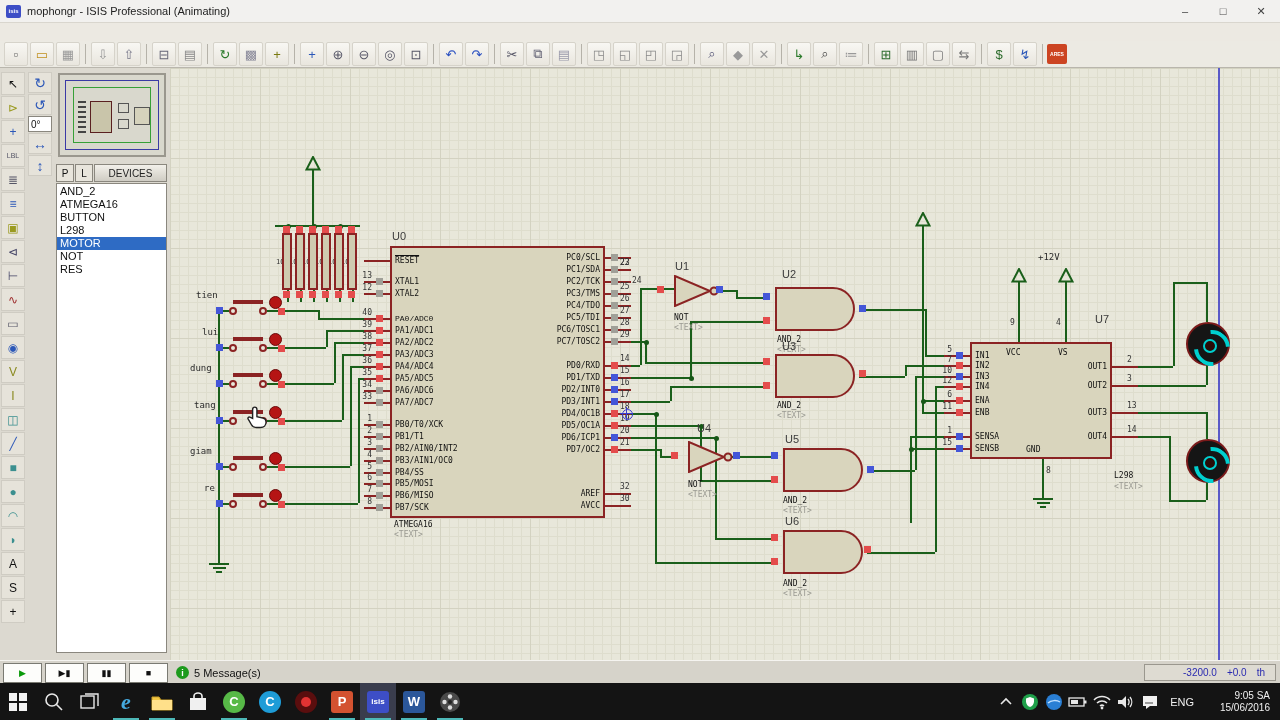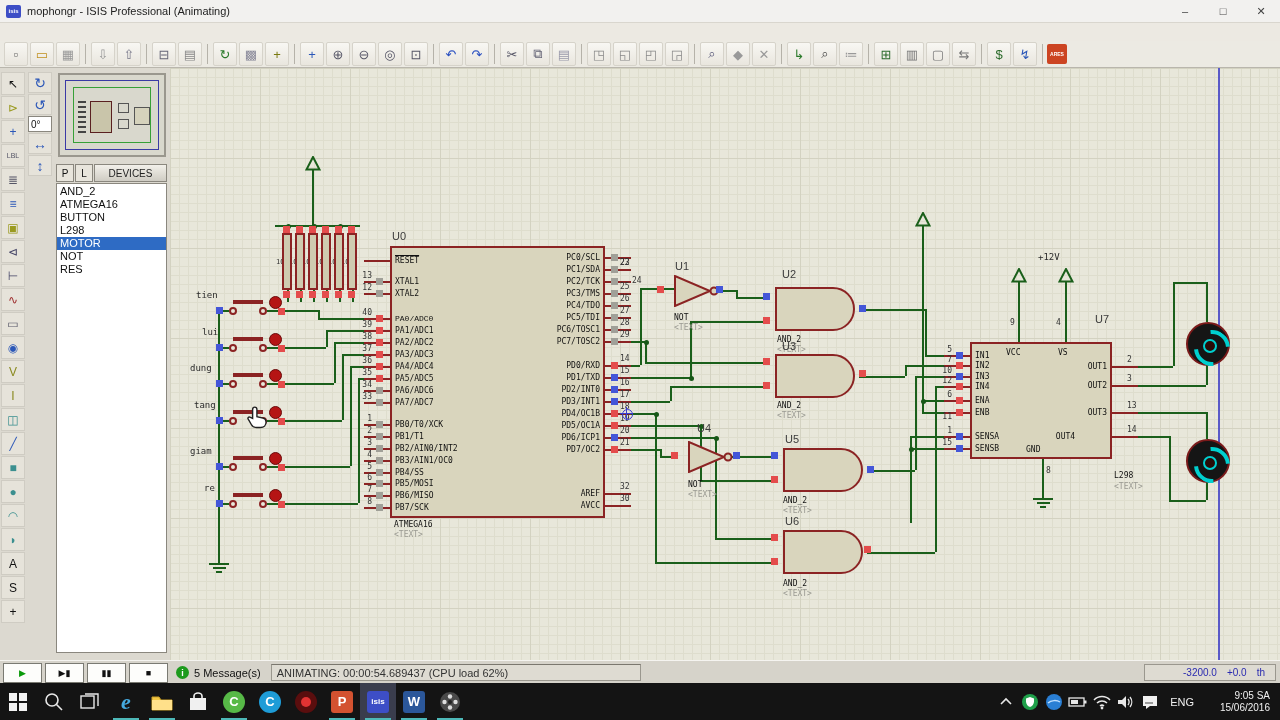--- a/index.html
+++ b/index.html
@@ -522,21 +522,21 @@
       <div class="lab lab-pin" style="left: 805px; top: 304px;">IN3</div>
       <div class="stub" style="left: 774px; top: 318px; width: 26px;"></div>
       <div class="lab lab-num" style="left: 748px; top: 308px; width: 34px; text-align: right;">12</div>
       <div class="sq r" style="left: 786px; top: 315px;"></div>
       <div class="lab lab-pin" style="left: 805px; top: 314px;">IN4</div>
       <div class="stub" style="left: 774px; top: 332px; width: 26px;"></div>
       <div class="lab lab-num" style="left: 748px; top: 322px; width: 34px; text-align: right;">6</div>
       <div class="sq r" style="left: 786px; top: 329px;"></div>
       <div class="lab lab-pin" style="left: 805px; top: 328px;">ENA</div>
       <div class="stub" style="left: 774px; top: 344px; width: 26px;"></div>
-      <div class="lab lab-num" style="left: 748px; top: 344px; width: 34px; text-align: right;">11</div>
+      <div class="lab lab-num" style="left: 748px; top: 334px; width: 34px; text-align: right;">11</div>
       <div class="sq r" style="left: 786px; top: 341px;"></div>
       <div class="lab lab-pin" style="left: 805px; top: 340px;">ENB</div>
       <div class="stub" style="left: 774px; top: 368px; width: 26px;"></div>
       <div class="lab lab-num" style="left: 748px; top: 358px; width: 34px; text-align: right;">1</div>
       <div class="sq b" style="left: 786px; top: 365px;"></div>
       <div class="lab lab-pin" style="left: 805px; top: 364px;">SENSA</div>
       <div class="stub" style="left: 774px; top: 380px; width: 26px;"></div>
       <div class="lab lab-num" style="left: 748px; top: 370px; width: 34px; text-align: right;">15</div>
       <div class="sq b" style="left: 786px; top: 377px;"></div>
       <div class="lab lab-pin" style="left: 805px; top: 376px;">SENSB</div>
@@ -544,21 +544,21 @@
       <div class="lab lab-num" style="left: 957px; top: 287px;">2</div>
       <div class="lab lab-pin" style="left: 854px; top: 294px; width: 83px; text-align: right;">OUT1</div>
       <div class="stub" style="left: 942px; top: 317px; width: 26px;"></div>
       <div class="lab lab-num" style="left: 957px; top: 306px;">3</div>
       <div class="lab lab-pin" style="left: 854px; top: 313px; width: 83px; text-align: right;">OUT2</div>
       <div class="stub" style="left: 942px; top: 344px; width: 26px;"></div>
       <div class="lab lab-num" style="left: 957px; top: 333px;">13</div>
       <div class="lab lab-pin" style="left: 854px; top: 340px; width: 83px; text-align: right;">OUT3</div>
       <div class="stub" style="left: 942px; top: 368px; width: 26px;"></div>
       <div class="lab lab-num" style="left: 957px; top: 357px;">14</div>
-      <div class="lab lab-pin" style="left: 854px; top: 364px; width: 83px; text-align: center;">OUT4</div>
+      <div class="lab lab-pin" style="left: 854px; top: 364px; width: 83px; text-align: right;">OUT4</div>
       <div class="andg" style="left: 605px; top: 219px;"></div>
       <div class="andg" style="left: 605px; top: 286px;"></div>
       <div class="andg" style="left: 613px; top: 380px;"></div>
       <div class="andg" style="left: 613px; top: 462px;"></div>
       <div class="lab" style="left: 504px; top: 207px;"><svg width="46" height="32">
           <polygon points="1,1 1,31 36,16" fill="#d9d5bd" stroke="#8b2323" stroke-width="2"></polygon>
           <circle cx="40" cy="16" r="3.5" fill="#d9d5bd" stroke="#8b2323" stroke-width="2"></circle>
         </svg></div>
       <div class="lab" style="left: 518px; top: 373px;"><svg width="46" height="32">
           <polygon points="1,1 1,31 36,16" fill="#d9d5bd" stroke="#8b2323" stroke-width="2"></polygon>
@@ -715,21 +715,20 @@
     <span id="simbtns" style="display:flex;">
         <div class="simbtn" style="color: rgb(10, 154, 10);">▶</div>
         <div class="simbtn" style="color: rgb(17, 17, 17);">▶▮</div>
         <div class="simbtn" style="color: rgb(17, 17, 17);">▮▮</div>
         <div class="simbtn" style="color: rgb(17, 17, 17);">■</div>
       </span>
     <div class="msgarea">
       <span class="infoicon">i</span>
       <span>5 Message(s)</span>
     </div>
-    <div class="statbox">ANIMATING: 00:00:54.689437 (CPU load 62%)</div>
     <div class="coordbox">
       <span>-3200.0</span>
       <span>+0.0</span>
       <span>th</span>
     </div>
   </div>
 
   <div class="taskbar">
     <span id="tbitems" style="display:flex;height:100%;">
         <div class="tslot">

